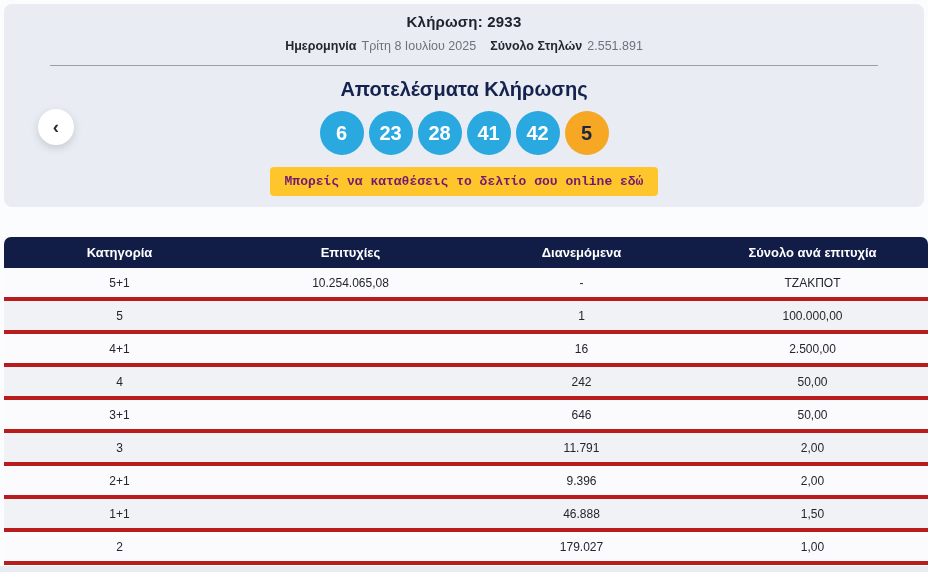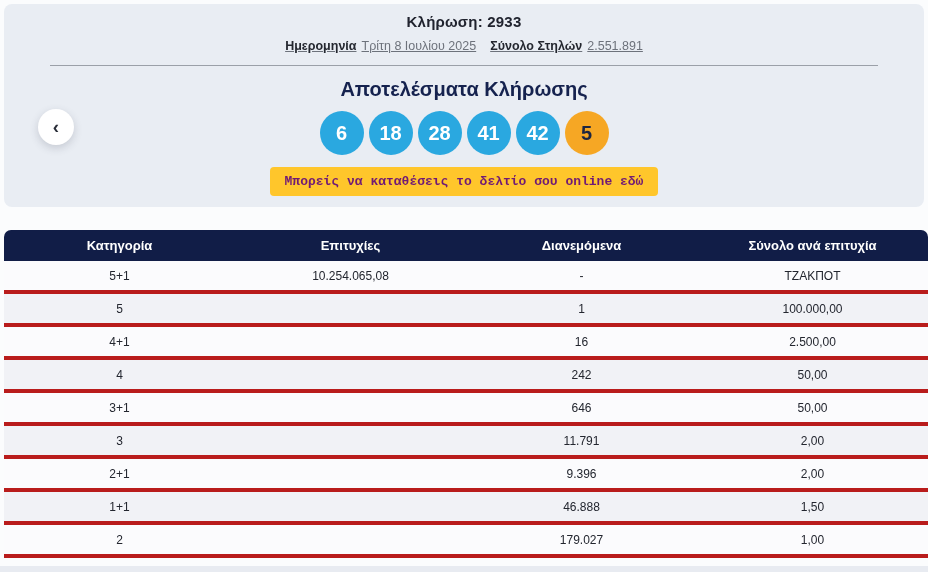--- a/index.html
+++ b/index.html
@@ -21,21 +21,21 @@
   .top-card {
     position: absolute; left: 4px; top: 4px; width: 920px; height: 203px;
     background: #e9edf3; border-radius: 8px; text-align: center;
   }
   .draw-title {
     padding-top: 9px; font-size: 15px; font-weight: bold; color: #20232e;
     letter-spacing: 0.2px;
   }
   .meta-line {
     margin-top: 9px; display: flex; justify-content: center; gap: 14px;
-    font-size: 12.5px; color: #6d727b; text-decoration: underline;
+    font-size: 12.5px; color: #6d727b;
   }
   .meta-line .lbl { color: #24272f; font-weight: bold; margin-right: 5px; }
   .divider {
     margin: 12px 46px 0 46px; border: none; border-top: 1px solid #9ba0a8; height: 0;
   }
   .section-title {
     margin-top: 12px; font-size: 20px; font-weight: bold; color: #15224e;
   }
   .balls {
     margin-top: 10px; display: flex; justify-content: center; gap: 5px;
@@ -59,21 +59,21 @@
   .prev-btn {
     position: absolute; left: 38px; top: 109px; width: 36px; height: 36px;
     border-radius: 50%; background: #ffffff; border: none; cursor: pointer;
     box-shadow: 0 3px 9px rgba(55, 62, 80, 0.20);
     display: flex; align-items: center; justify-content: center;
     font-size: 19px; font-weight: bold; color: #2a2e39; line-height: 1;
     padding-bottom: 2px;
   }
 
   
-  .stats-table { position: absolute; left: 4px; top: 230px; width: 924px; }
+  .stats-table { position: absolute; left: 4px; top: 237px; width: 924px; }
   .thead {
     display: flex; align-items: center; height: 31px;
     background: #111d47; color: #ffffff;
     font-size: 13px; font-weight: bold;
     border-radius: 7px 7px 0 0;
   }
   .hcell, .tcell { flex: 1; text-align: center; }
   .trow {
     display: flex; align-items: center; height: 33px;
     font-size: 12px; color: #23262f;
@@ -100,21 +100,21 @@
         <span class="lbl">Σύνολο Στηλών</span><span>2.551.891</span>
       </span>
     </div>
 
     <hr class="divider">
 
     <div class="section-title">Αποτελέσματα Κλήρωσης</div>
 
     <div class="balls">
         <div class="ball blue">6</div>
-        <div class="ball blue">18</div>
+        <div class="ball blue">23</div>
         <div class="ball blue">28</div>
         <div class="ball blue">41</div>
         <div class="ball blue">42</div>
         <div class="ball orange">5</div>
       </div>
 
     <button class="cta-btn">Μπορείς να καταθέσεις το δελτίο σου online εδώ</button>
   </div>
 
   <button class="prev-btn">

